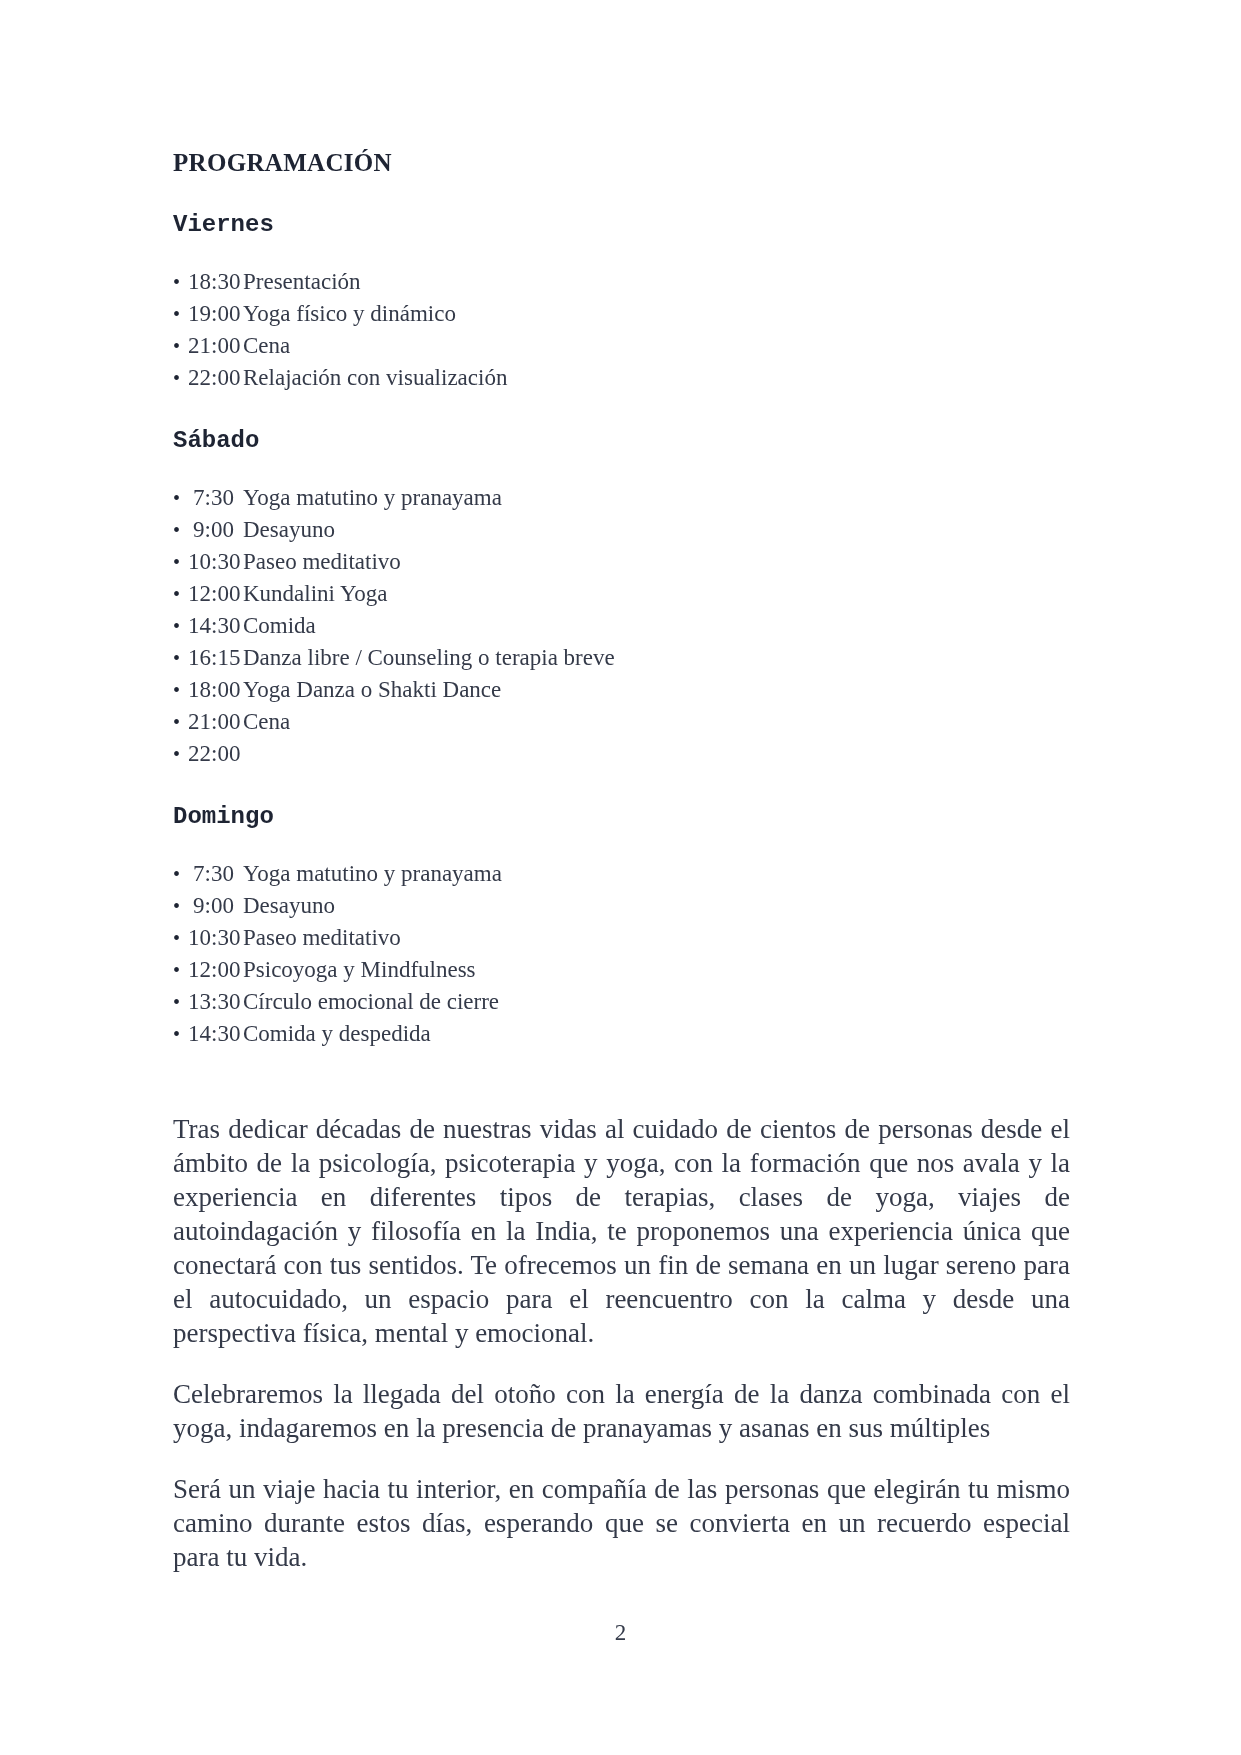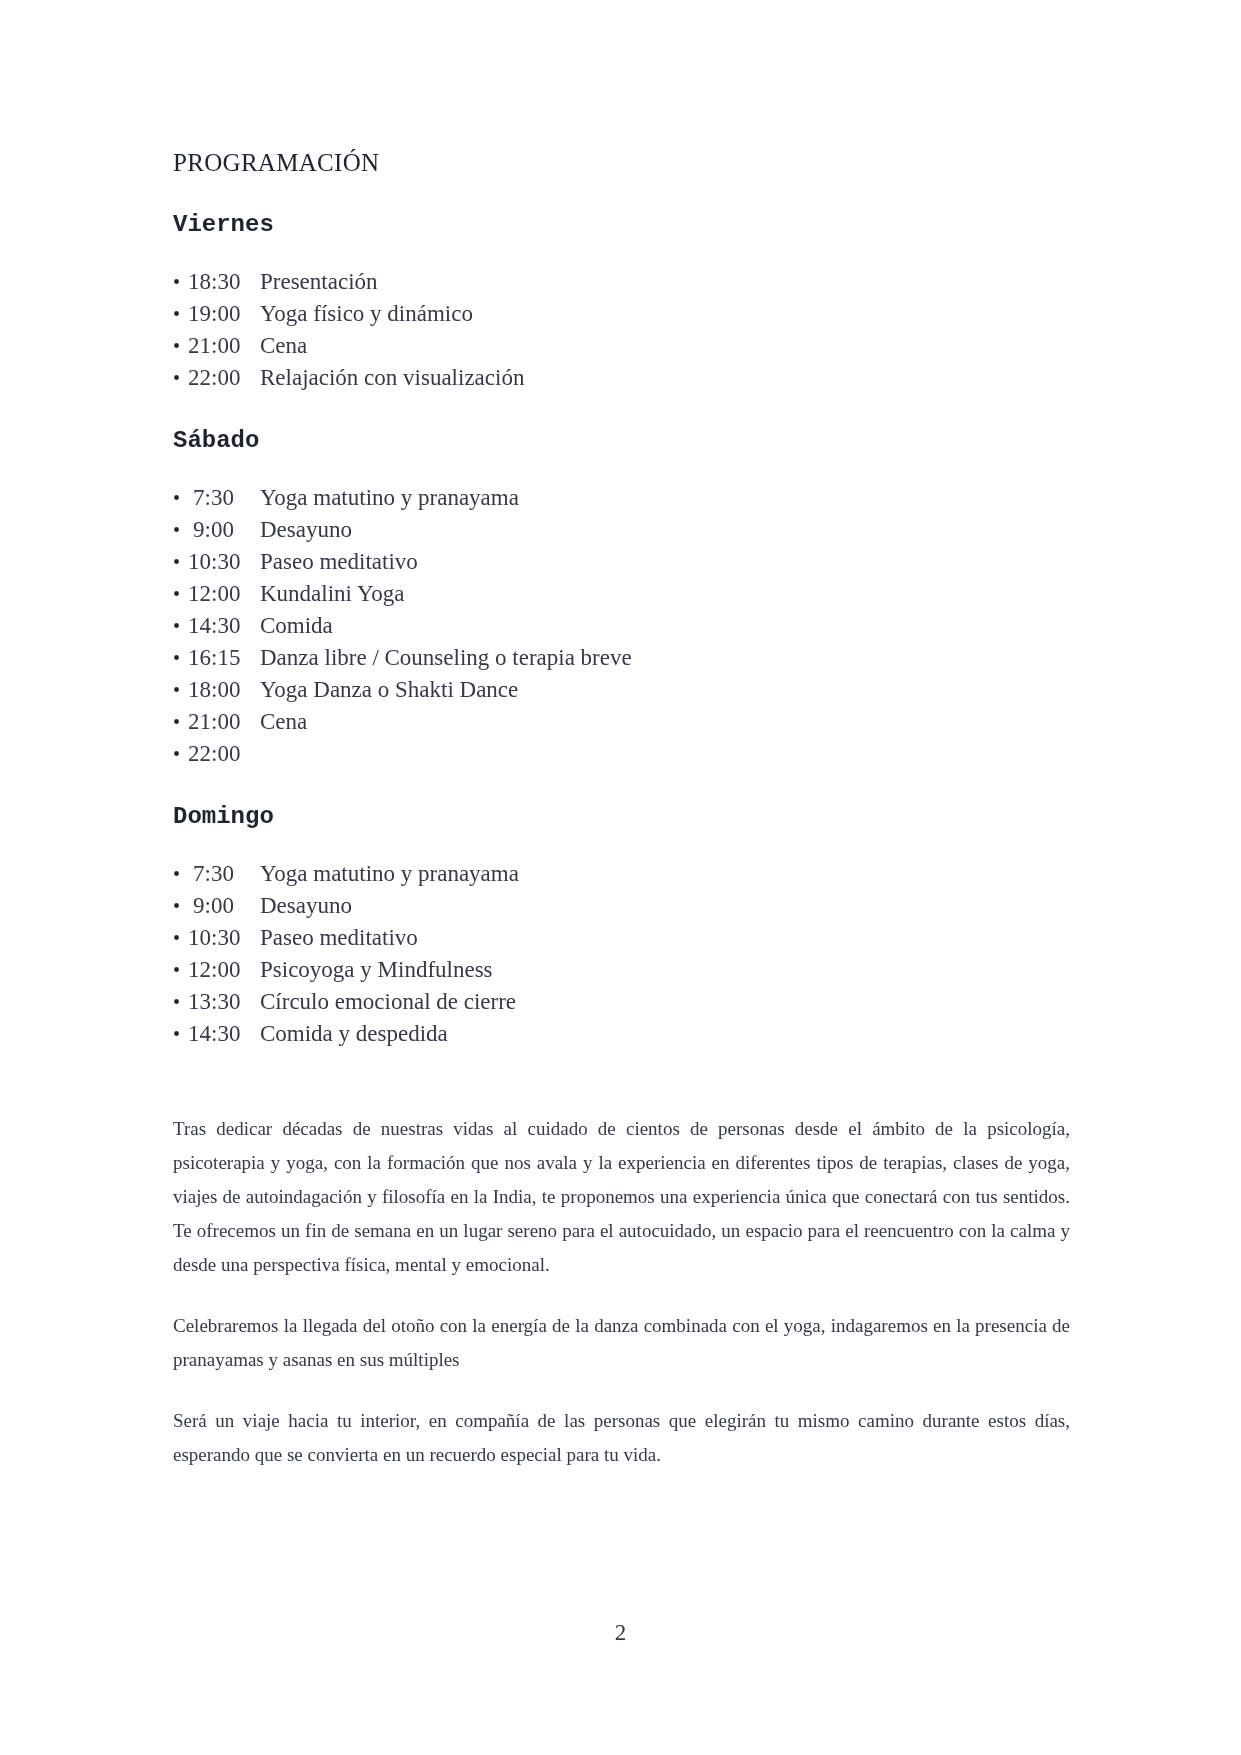--- a/index.html
+++ b/index.html
@@ -17,21 +17,21 @@
     position: relative;
     width: 1241px;
     height: 1755px;
     background: #ffffff;
   }
   .content {
     padding: 148px 171px 0 173px;
   }
   .doc-title {
     font-size: 25px;
-    font-weight: normal;
+    font-weight: bold;
     color: #1e2433;
     line-height: 30px;
     margin: 0;
     letter-spacing: 0.3px;
   }
   .day-heading {
     font-size: 24px;
     font-weight: bold;
     color: #1e2433;
     line-height: 30px;
@@ -53,28 +53,28 @@
     width: 15px;
     color: #1e2433;
     font-size: 20px;
   }
   .time {
     width: 46px;
     text-align: right;
     white-space: nowrap;
   }
   .activity {
-    margin-left: 26px;
+    margin-left: 9px;
     text-align: right;
   }
   .paragraphs {
     margin-top: 62px;
   }
   .paragraphs p {
-    font-size: 19px;
+    font-size: 27px;
     line-height: 34px;
     text-align: justify;
     margin: 0 0 27px 0;
     color: #343a49;
   }
   .page-number {
     position: absolute;
     top: 1620px;
     left: 0;
     width: 100%;

